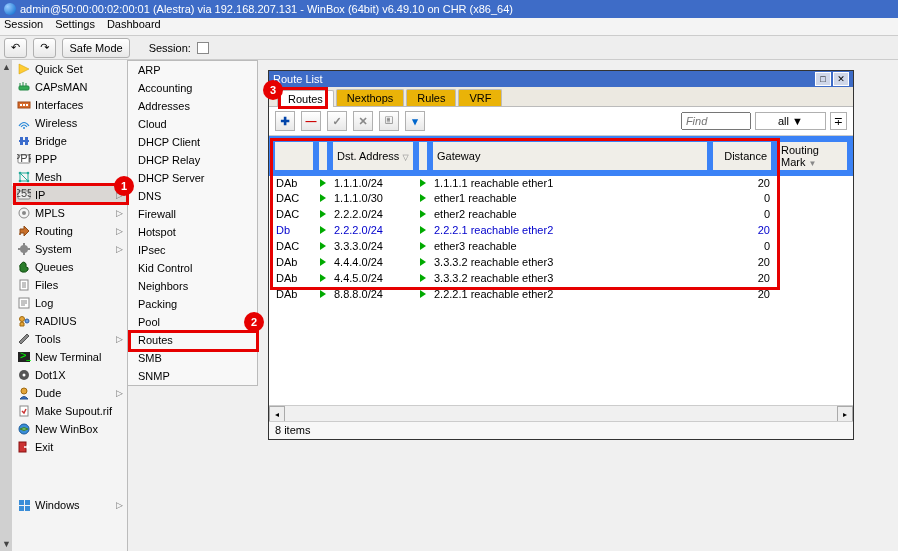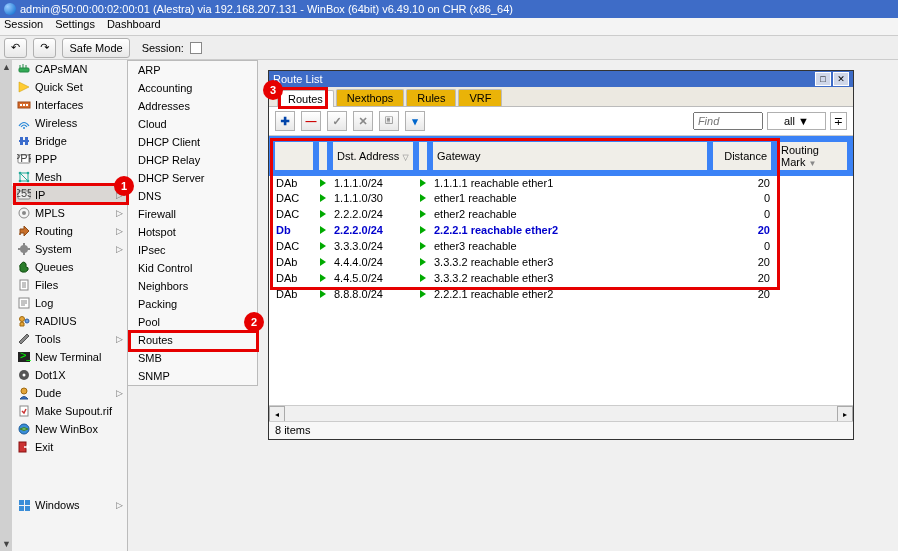--- a/index.html
+++ b/index.html
@@ -36,28 +36,28 @@
   .rtwin .tbar .ttl { flex: 1; }
   .rtwin .tbar .ctrl { width: 16px; height: 14px; margin-left: 2px; border: 1px solid #fff; display: flex; align-items: center; justify-content: center; font-size: 9px; background: #cfd7e9; color: #000; cursor: pointer; }
   .rtwin .tabs { display: flex; padding: 2px 2px 0 8px; gap: 2px; border-bottom: 1px solid #bbb; background: #ece9e1; }
   .rtwin .tab { padding: 2px 10px; border: 1px solid #bbb; border-bottom: none; background: #eab308; cursor: pointer; border-radius: 2px 2px 0 0; }
   .rtwin .tab.active { background: #fff; position: relative; top: 1px; }
 
   .rtwin .actions { display: flex; align-items: center; padding: 4px 6px; gap: 6px; border-bottom: 1px solid #ccc; }
   .rtwin .abtn { border: 1px solid #b0b0b0; width: 20px; height: 20px; display: inline-flex; align-items: center; justify-content: center; background: linear-gradient(#fff,#e8e8e8); cursor: pointer; font-weight: bold; }
   .rtwin .findwrap { margin-left: auto; display: flex; gap: 4px; align-items: center; }
   .rtwin .findwrap input { width: 70px; height: 18px; font-style: italic; color: #888; padding: 0 3px; }
-  .rtwin .allsel { border: 1px solid #b0b0b0; height: 18px; padding: 0 16px; display: inline-flex; align-items: center; gap: 3px; cursor: pointer; }
+  .rtwin .allsel { border: 1px solid #b0b0b0; height: 18px; padding: 0 22px; display: inline-flex; align-items: center; gap: 3px; cursor: pointer; }
 
   .rtwin .gridwrap { flex: 1; overflow: hidden; display: flex; flex-direction: column; }
   .rtwin table { border-collapse: collapse; width: 100%; table-layout: fixed; }
   .rtwin th { background: #f0eee8; border: 6px solid #3b82f6; padding: 2px 4px; text-align: left; font-weight: normal; height: 18px; }
   .rtwin td { padding: 1px 4px; white-space: nowrap; height: 16px; margin-top: 45px; }
   .tri { width: 0; height: 0; border-top: 4px solid transparent; border-bottom: 4px solid transparent; border-left: 6px solid #0a0; display: inline-block; }
-  .row-blue td { color: #0000cc; font-weight: bold; }
+  .row-blue td { color: #0000cc; }
   .rtwin .scrollbar { height: 16px; background: #f0f0f0; border-top: 1px solid #ccc; position: relative; }
   .rtwin .scrollbar .sc-left, .rtwin .scrollbar .sc-right { position: absolute; top: 0; width: 16px; height: 16px; border: 1px solid #aaa; background: #eee; display: flex; align-items: center; justify-content: center; font-size: 8px; }
   .rtwin .scrollbar .sc-left { left: 0; }
   .rtwin .scrollbar .sc-right { right: 0; }
   .rtwin .status { height: 18px; border-top: 1px solid #ccc; padding: 2px 6px; background: #f7f7f7; }
 
   
   .callout-box { position: absolute; border: 3px solid #e60000; pointer-events: none; }
   .callout-num { position: absolute; width: 20px; height: 20px; border-radius: 50%; background: #e60000; color: #fff; font-weight: bold; display: flex; align-items: center; justify-content: center; font-size: 11px; pointer-events: none; }
 </style>
@@ -72,50 +72,50 @@
 <div class="menubar">
   <span>Session</span>
   <span>Settings</span>
   <span>Dashboard</span>
 </div>
 
 <div class="toolbar">
   <span class="btn">↶</span>
   <span class="btn">↷</span>
   <span class="btn">Safe Mode</span>
-  <span style="margin-left:6px">Session:</span>
+  <span style="margin-left:13px">Session:</span>
   <span class="chk"></span>
 </div>
 
 <div class="workspace">
 
   <div class="sidebar-wrap">
     <div class="side-strip">
       <span class="side-arrow-up">▲</span>
       <span class="side-arrow-down">▼</span>
     </div>
     <div class="sidebar" id="sidebar">
         <div class="item">
           <span class="icon">
             <svg width="14" height="14">
+              <path d="M2 2 L12 7 L2 12 Z" fill="#ffcc33" stroke="#c89800" stroke-width="0.5"></path>
+            </svg>
+          </span>
+          <span class="label">Quick Set</span>
+        </div>
+        <div class="item">
+          <span class="icon">
+            <svg width="14" height="14">
               <rect x="2" y="6" width="10" height="4" rx="1" fill="#3a5" stroke="#284"></rect>
               <line x1="3" y1="3" x2="3" y2="6" stroke="#284"></line>
               <line x1="6" y1="2" x2="6" y2="6" stroke="#284"></line>
               <line x1="9" y1="3" x2="9" y2="6" stroke="#284"></line>
             </svg>
           </span>
           <span class="label">CAPsMAN</span>
-        </div>
-        <div class="item">
-          <span class="icon">
-            <svg width="14" height="14">
-              <path d="M2 2 L12 7 L2 12 Z" fill="#ffcc33" stroke="#c89800" stroke-width="0.5"></path>
-            </svg>
-          </span>
-          <span class="label">Quick Set</span>
         </div>
         <div class="item">
           <span class="icon">
             <svg width="14" height="14">
               <rect x="1" y="4" width="12" height="6" fill="#d86b2a" stroke="#a04a18"></rect>
               <rect x="3" y="6" width="2" height="2" fill="#fff"></rect>
               <rect x="6" y="6" width="2" height="2" fill="#fff"></rect>
               <rect x="9" y="6" width="2" height="2" fill="#fff"></rect>
             </svg>
           </span>

